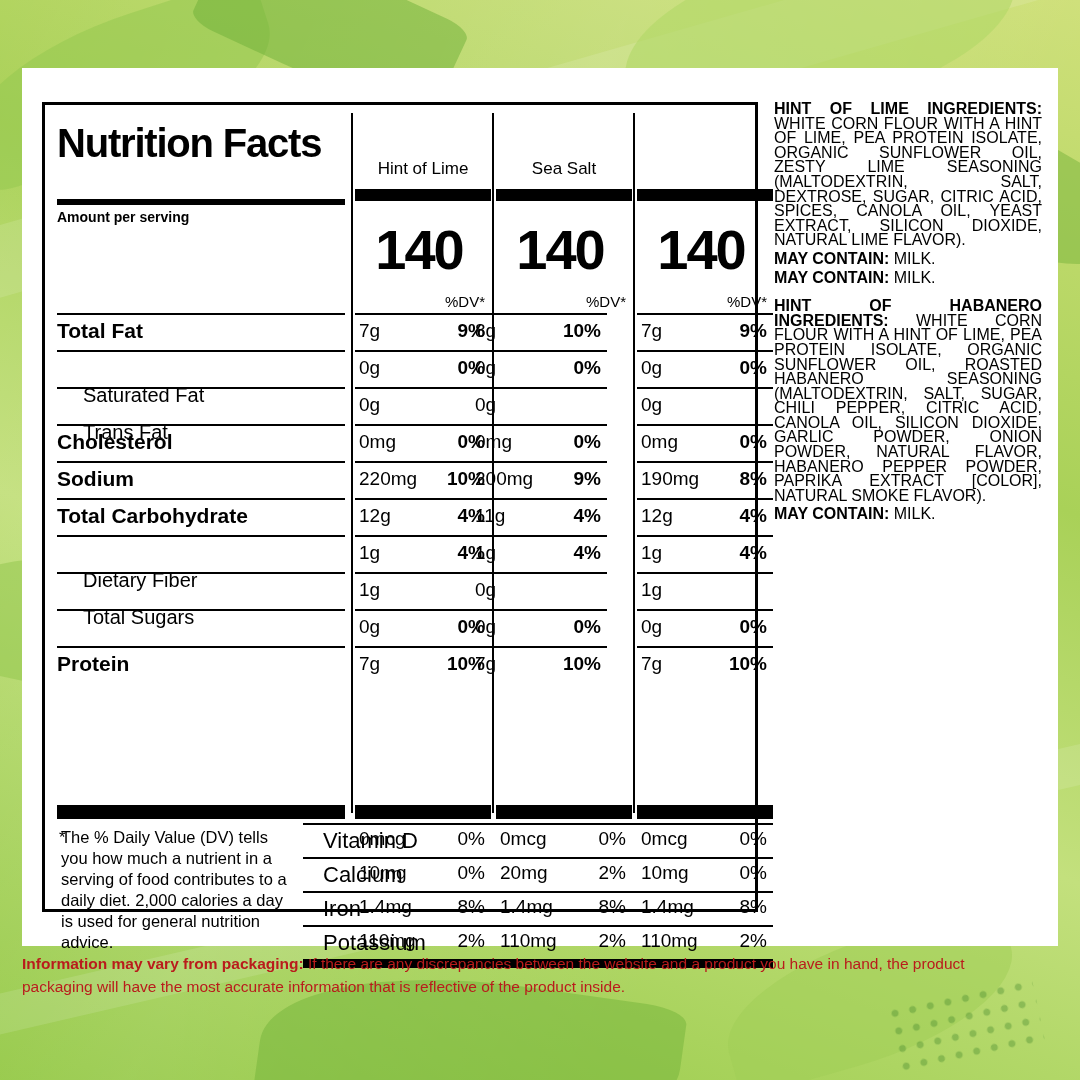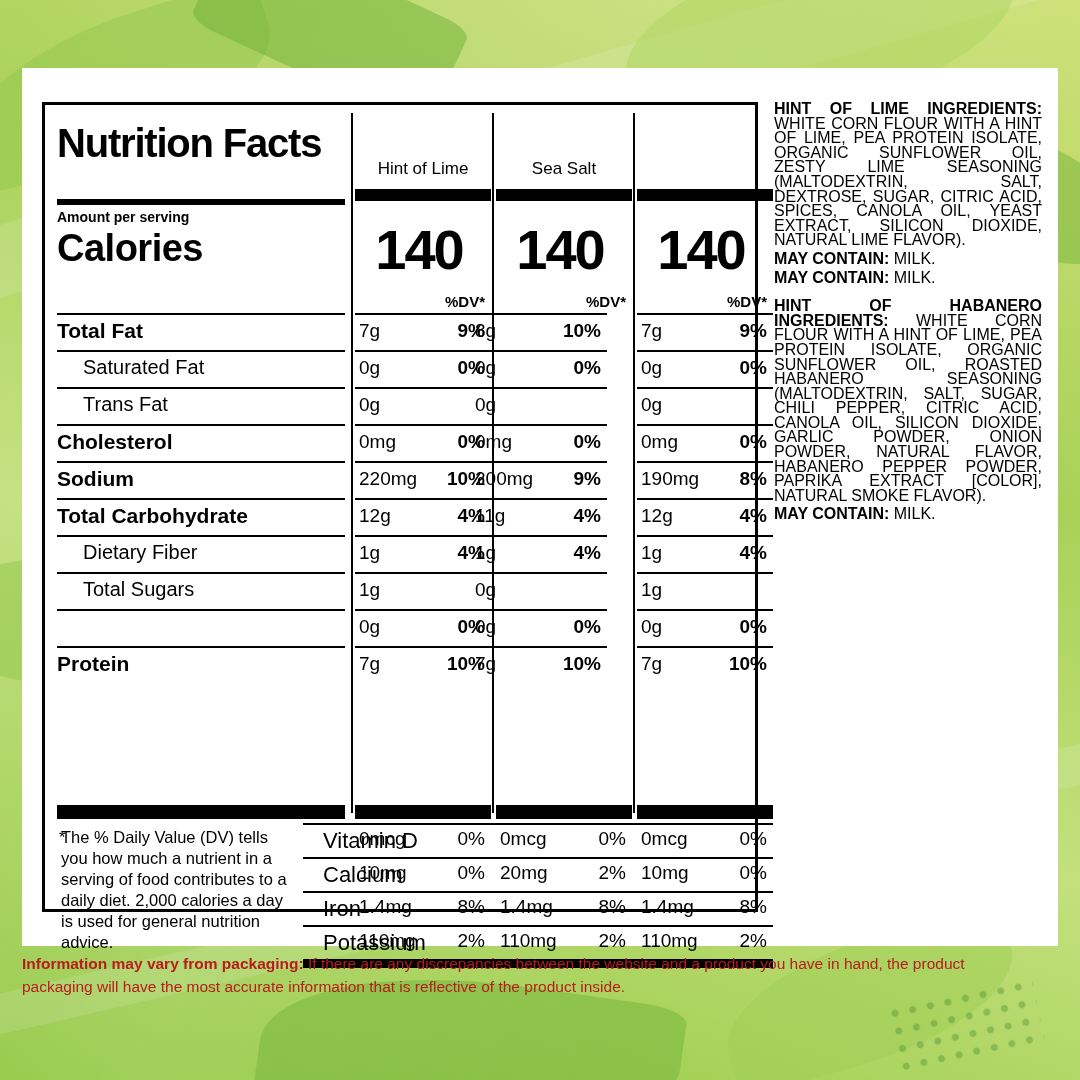--- a/index.html
+++ b/index.html
@@ -149,21 +149,21 @@
   .calnum.c1 { left: 306px; }
   .calnum.c2 { left: 447px; }
   .calnum.c3 { left: 588px; }
 
   .dvlabel {
     position: absolute;
     top: 188px;
     width: 130px;
     text-align: right;
     font-size: 15px;
-    font-weight: bold;
+    font-weight: normal;
   }
   .dvlabel.c1 { left: 310px; }
   .dvlabel.c2 { left: 451px; }
   .dvlabel.c3 { left: 592px; }
 
   
   .rows {
     position: absolute;
     left: 0;
     top: 208px;
@@ -182,21 +182,21 @@
     height: 2px;
     background: #000;
   }
   .row .label {
     position: absolute;
     left: 12px;
     top: 6px;
     font-size: 21px;
   }
   .row .label.bold { font-weight: bold; }
-  .row .label.ind1 { left: 38px; font-size: 20px; }
+  .row .label.ind1 { left: 38px; font-size: 20px; margin-top: 28px; }
   .row .label.ind2 { left: 62px; font-size: 20px; }
 
   .cellgrp { position: absolute; top: 0; width: 136px; height: 37px; }
   .cellgrp.c1 { left: 310px; }
   .cellgrp.c2 { left: 426px; }
   .cellgrp.c3 { left: 592px; }
   .cellgrp .cr { position: absolute; left: 0; top: 0; width: 136px; height: 2px; background: #000; }
   .cellgrp .amt { position: absolute; left: 4px; top: 7px; font-size: 19px; }
   .cellgrp .dv  { position: absolute; right: 6px; top: 7px; font-size: 19px; font-weight: bold; }
 
@@ -317,21 +317,20 @@
 
       <div class="colhead c1">Hint of Lime</div>
       <div class="colhead c2">Sea Salt</div>
 
       <div class="hbar b1"></div>
       <div class="hbar b2"></div>
       <div class="hbar b3"></div>
 
       <div class="thin-rule"></div>
       <div class="amount">Amount per serving</div>
-      <div class="calories">Calories</div>
 
       <div class="calnum c1">140</div>
       <div class="calnum c2">140</div>
       <div class="calnum c3">140</div>
 
       <div class="dvlabel c1">%DV*</div>
       <div class="dvlabel c2">%DV*</div>
       <div class="dvlabel c3">%DV*</div>
 
       <div class="rows" id="rows-container">

